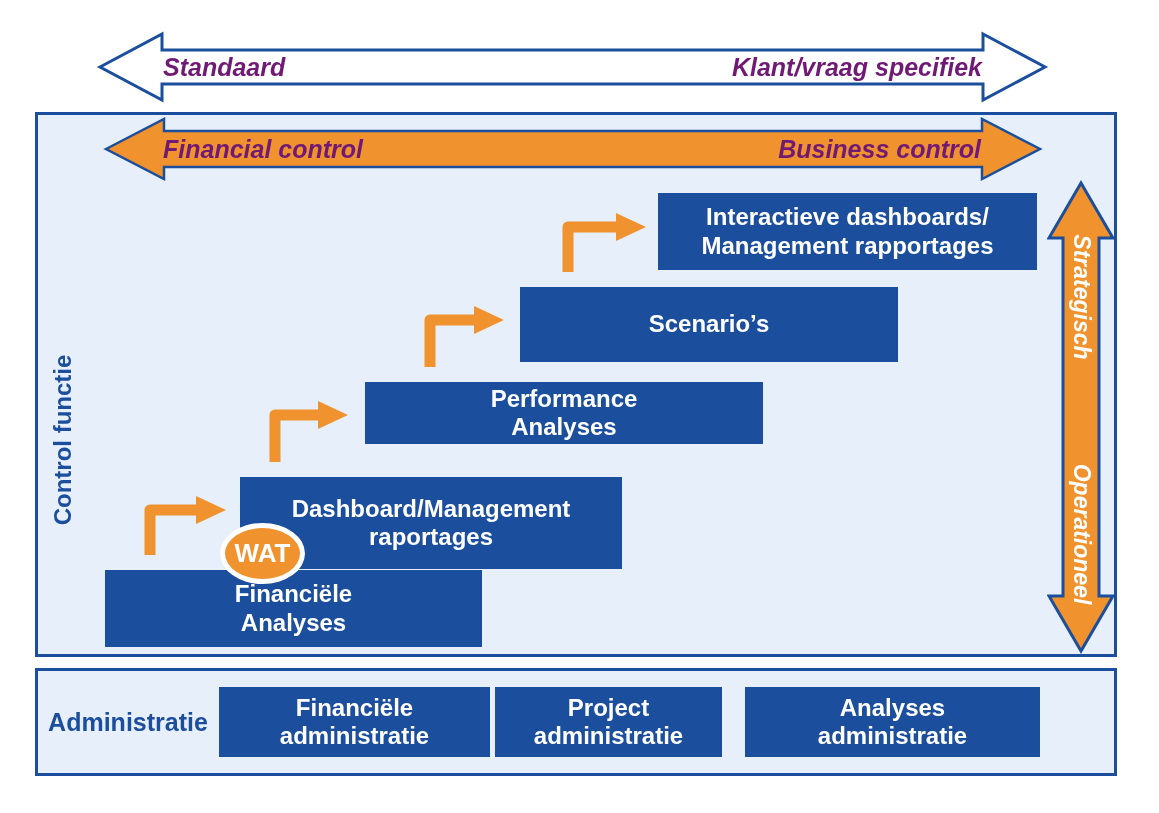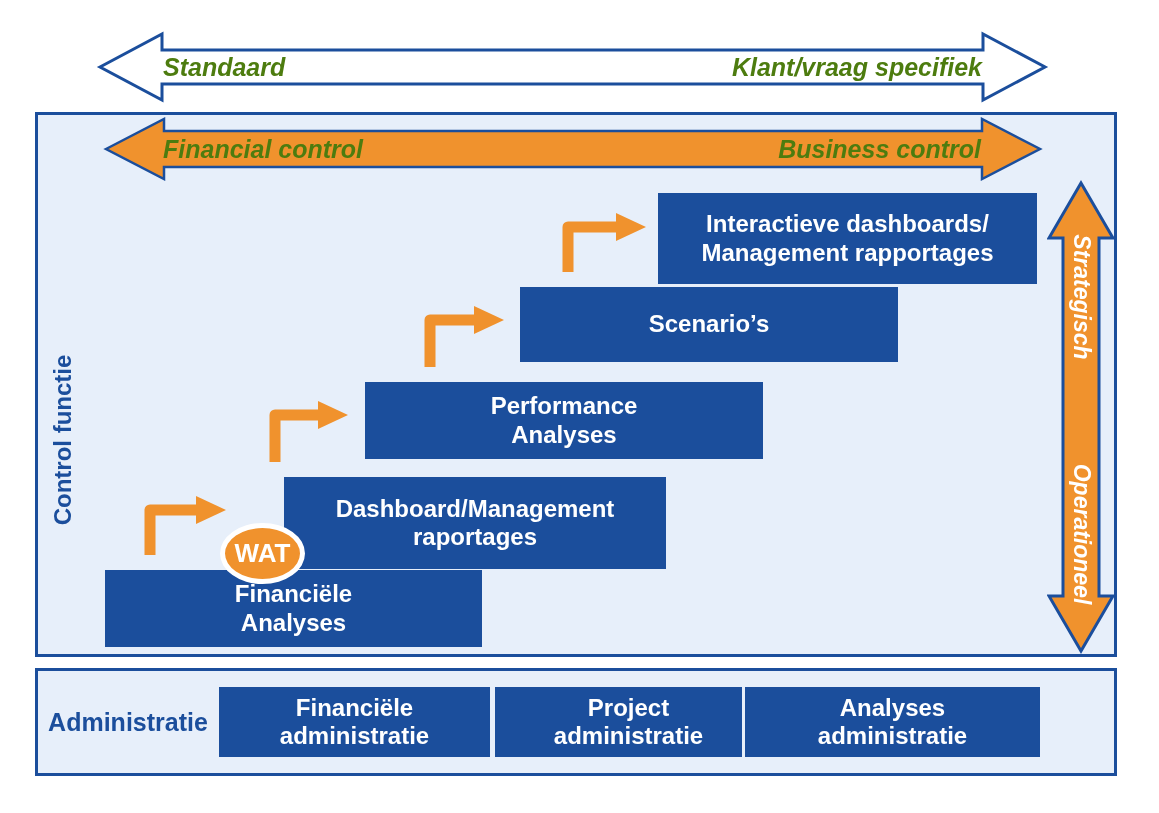--- a/index.html
+++ b/index.html
@@ -4,21 +4,21 @@
 <style>
   html,body{margin:0;padding:0;background:#fff;}
   body{font-family:"Liberation Sans",sans-serif;}
   .stage{position:relative;width:1159px;height:813px;background:#fff;overflow:hidden;}
 
   
   .top-arrow{position:absolute;left:95px;top:30px;width:955px;height:74px;}
   .top-arrow svg{position:absolute;left:0;top:0;}
   .top-arrow .labels{position:absolute;inset:0;display:flex;align-items:center;
     justify-content:space-between;padding:0 68px 0 68px;box-sizing:border-box;}
-  .axis-label-blue{font-size:25px;font-weight:bold;font-style:italic;color:#4d7c0f;white-space:nowrap;}
+  .axis-label-blue{font-size:25px;font-weight:bold;font-style:italic;color:#701a75;white-space:nowrap;}
 
   
   .control-panel{position:absolute;left:35px;top:112px;width:1082px;height:545px;
     background:#e7effa;border:3px solid #1b4e9c;box-sizing:border-box;}
 
   
   .control-axis{position:absolute;left:103px;top:117px;width:940px;height:64px;}
   .control-axis svg{position:absolute;left:0;top:0;}
   .control-axis .labels{position:absolute;inset:0;display:flex;align-items:center;
     justify-content:space-between;padding:0 62px 0 60px;box-sizing:border-box;}
@@ -33,24 +33,24 @@
   .vert-arrow{position:absolute;left:1047px;top:180px;width:68px;height:474px;}
   .vert-arrow svg{position:absolute;left:0;top:0;}
   .vert-label{position:absolute;left:50%;transform:translate(-50%,-50%) rotate(90deg);
     white-space:nowrap;color:#fff;font-size:23px;font-weight:bold;font-style:italic;}
 
   
   .step{position:absolute;background:#1b4e9c;color:#fff;font-weight:bold;font-size:24px;
     line-height:1.18;display:flex;align-items:center;justify-content:center;
     text-align:center;white-space:pre-line;}
   .step1{left:105px;top:570px;width:377px;height:77px;}
-  .step2{left:240px;top:477px;width:382px;height:92px;margin-left:44px;}
-  .step3{left:365px;top:382px;width:398px;height:77px;}
+  .step2{left:240px;top:477px;width:382px;height:92px;}
+  .step3{left:365px;top:382px;width:398px;height:62px;}
   .step4{left:520px;top:287px;width:378px;height:75px;}
-  .step5{left:658px;top:193px;width:379px;height:91px;}
+  .step5{left:658px;top:193px;width:379px;height:77px;}
 
   
   .bent-arrows{position:absolute;left:0;top:0;width:1159px;height:813px;pointer-events:none;}
 
   
   .badge{position:absolute;background:#f0922d;border:5px solid #fff;border-radius:50%;
     display:flex;align-items:center;justify-content:center;color:#fff;font-weight:bold;
     box-sizing:border-box;}
   .badge-wat{left:220px;top:523px;width:85px;height:61px;font-size:26px;text-align:center;}
   .badge-hoe{left:855px;top:265px;width:87px;height:55px;font-size:21px;}
@@ -59,21 +59,21 @@
   
   .admin-panel{position:absolute;left:35px;top:668px;width:1082px;height:108px;
     background:#e7effa;border:3px solid #1b4e9c;box-sizing:border-box;}
   .admin-label{position:absolute;left:40px;top:687px;width:176px;height:70px;
     display:flex;align-items:center;justify-content:center;
     color:#1b4e9c;font-size:25px;font-weight:bold;}
   .admin-box{position:absolute;top:687px;height:70px;background:#1b4e9c;color:#fff;
     font-weight:bold;font-size:24px;line-height:1.18;display:flex;align-items:center;
     justify-content:center;text-align:center;white-space:pre-line;}
   .admin-box1{left:219px;width:271px;}
-  .admin-box2{left:495px;width:227px;padding-left:20px;}
+  .admin-box2{left:495px;width:227px;}
   .admin-box3{left:745px;width:295px;}
 </style>
 </head>
 <body>
 
 <div class="stage">
 
   <div class="top-arrow">
     <svg width="955" height="74" viewBox="0 0 955 74">
       <polygon points="5,37 67,4 67,20 888,20 888,4 950,37 888,70 888,54 67,54 67,70" fill="#ffffff" stroke="#1b4e9c" stroke-width="3" stroke-linejoin="miter"></polygon>

